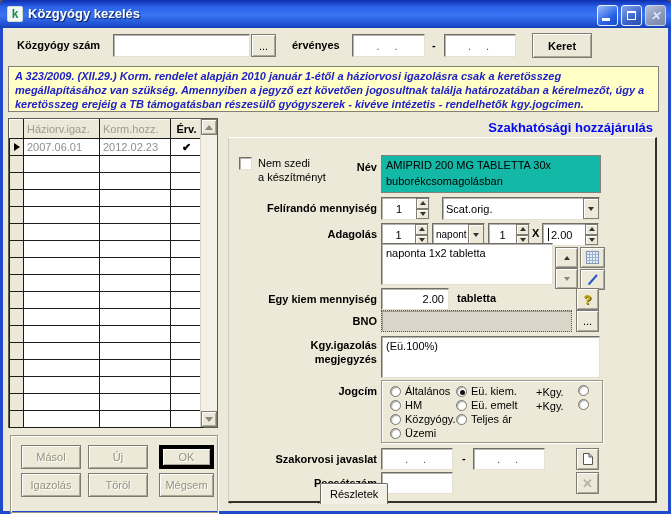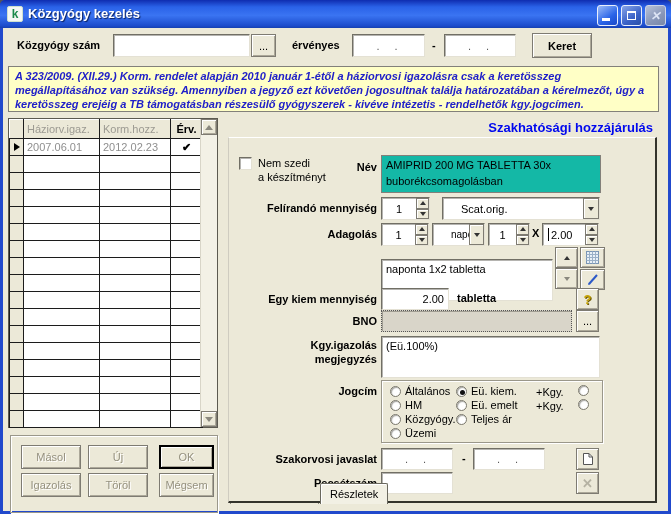--- a/index.html
+++ b/index.html
@@ -32,21 +32,21 @@
   .rlbl { text-align:right; line-height:14px; }
 
   .field { background:#fff; border:1px solid; border-color:#716f65 #e4e1d4 #e4e1d4 #716f65;
     box-shadow:inset 1px 1px 0 rgba(90,88,80,.45); font-family:"Liberation Sans",sans-serif; font-size:11px; padding:0 4px; color:#000; }
   input.field { outline:none; }
   .mask { text-align:center; letter-spacing:3px; color:#5a5a5a; }
 
   .btn { background:#ece9d8; border:1px solid #7e7b72;
     box-shadow:inset 1px 1px 0 #fff, inset -1px -1px 0 #aca899;
     font-family:"Liberation Sans",sans-serif; font-size:11px; color:#000; text-align:center; cursor:default; }
-  .btn.default { border:2px solid #000000; }
+  .btn.default { border:4px solid #000000; }
   .btn.dis { color:#95917f; text-shadow:1px 1px 0 #fff; }
   .tool { display:flex; align-items:center; justify-content:center; }
 
   
   .notice { background:#ffffc6; border:1px solid #82807a; padding:2px 6px; font-size:11px;
     font-style:italic; font-weight:bold; color:#2121c8; line-height:14px; }
 
   
   .gridwrap { background:#fff; border:1px solid #5c5a50; }
   table.grid { border-collapse:collapse; table-layout:fixed; }
@@ -87,21 +87,21 @@
     box-shadow:inset 1px 1px 0 rgba(90,88,80,.45); padding:2px 4px; font-size:11px; line-height:14px; color:#000; }
   .spin { display:flex; background:#fff; border:1px solid; border-color:#716f65 #e4e1d4 #e4e1d4 #716f65;
     box-shadow:inset 1px 1px 0 rgba(90,88,80,.45); }
   .spin input { flex:1; min-width:0; border:none; outline:none; background:transparent; text-align:center;
     font-family:"Liberation Sans",sans-serif; font-size:11px; padding:0 2px; }
   .spin .btns { display:flex; flex-direction:column; width:13px; }
   .spin .sb { flex:1; background:#ece9d8; border:1px solid #7e7b72; box-shadow:inset 1px 1px 0 #fff;
     display:flex; align-items:center; justify-content:center; }
   .dd { display:flex; background:#fff; border:1px solid; border-color:#716f65 #e4e1d4 #e4e1d4 #716f65;
     box-shadow:inset 1px 1px 0 rgba(90,88,80,.45); align-items:center; }
-  .dd .ddval { flex:1; padding:0 18px; font-size:11px; overflow:hidden; white-space:nowrap; }
+  .dd .ddval { flex:1; padding:0 3px; font-size:11px; overflow:hidden; white-space:nowrap; }
   .dd .ddbtn { width:16px; align-self:stretch; background:#ece9d8; border:1px solid #7e7b72;
     box-shadow:inset 1px 1px 0 #fff; display:flex; align-items:center; justify-content:center; }
   .radio-item { display:inline-flex; align-items:center; gap:4px; }
   .radio { width:11px; height:11px; border-radius:50%; background:#fff; border:1px solid #7a786c;
     box-shadow:inset 1px 1px 1px rgba(80,78,70,.5); position:relative; flex:none; }
   .radio.checked::after { content:""; position:absolute; left:3px; top:3px; width:5px; height:5px; border-radius:50%; background:#111; }
   .radio-lbl { font-size:11px; white-space:nowrap; }
   .caret { position:absolute; left:5px; top:4px; width:1px; height:13px; background:#000; }
   .help-glyph { font-weight:bold; font-size:13px; color:#c7a300; text-shadow:1px 1px 0 #6e5a00; }
   .x-glyph { font-weight:bold; font-size:13px; color:#b5b2a2; }
@@ -351,21 +351,21 @@
           <span class="btns">
             <span class="sb">
                 <i class="tri-up sm"></i>
               </span>
             <span class="sb">
                 <i class="tri-dn sm"></i>
               </span>
           </span>
         </span>
 
-        <div class="abs memo" style="left:152px;top:121px;width:172px;height:42px">naponta 1x2 tabletta</div>
+        <div class="abs memo" style="left:152px;top:105px;width:172px;height:42px">naponta 1x2 tabletta</div>
         <span class="abs sbtn" style="left:326px;top:109px;width:23px;height:21px">
             <i class="tri-up sm dark"></i>
           </span>
         <span class="abs sbtn" style="left:326px;top:130px;width:23px;height:21px">
             <i class="tri-dn" style="border-left-width:3px;border-right-width:3px;border-top-width:4px"></i>
           </span>
         <button class="abs btn tool" style="left:351px;top:109px;width:25px;height:21px">
           <svg width="13" height="13" viewBox="0 0 13 13">
               <rect x="0.5" y="0.5" width="12" height="12" fill="#e8f0f8" stroke="#7a95b5"></rect>
               <path d="M0.5 3.5h12M0.5 6.5h12M0.5 9.5h12M3.5 0.5v12M6.5 0.5v12M9.5 0.5v12" stroke="#9ab0c8" fill="none"></path>

